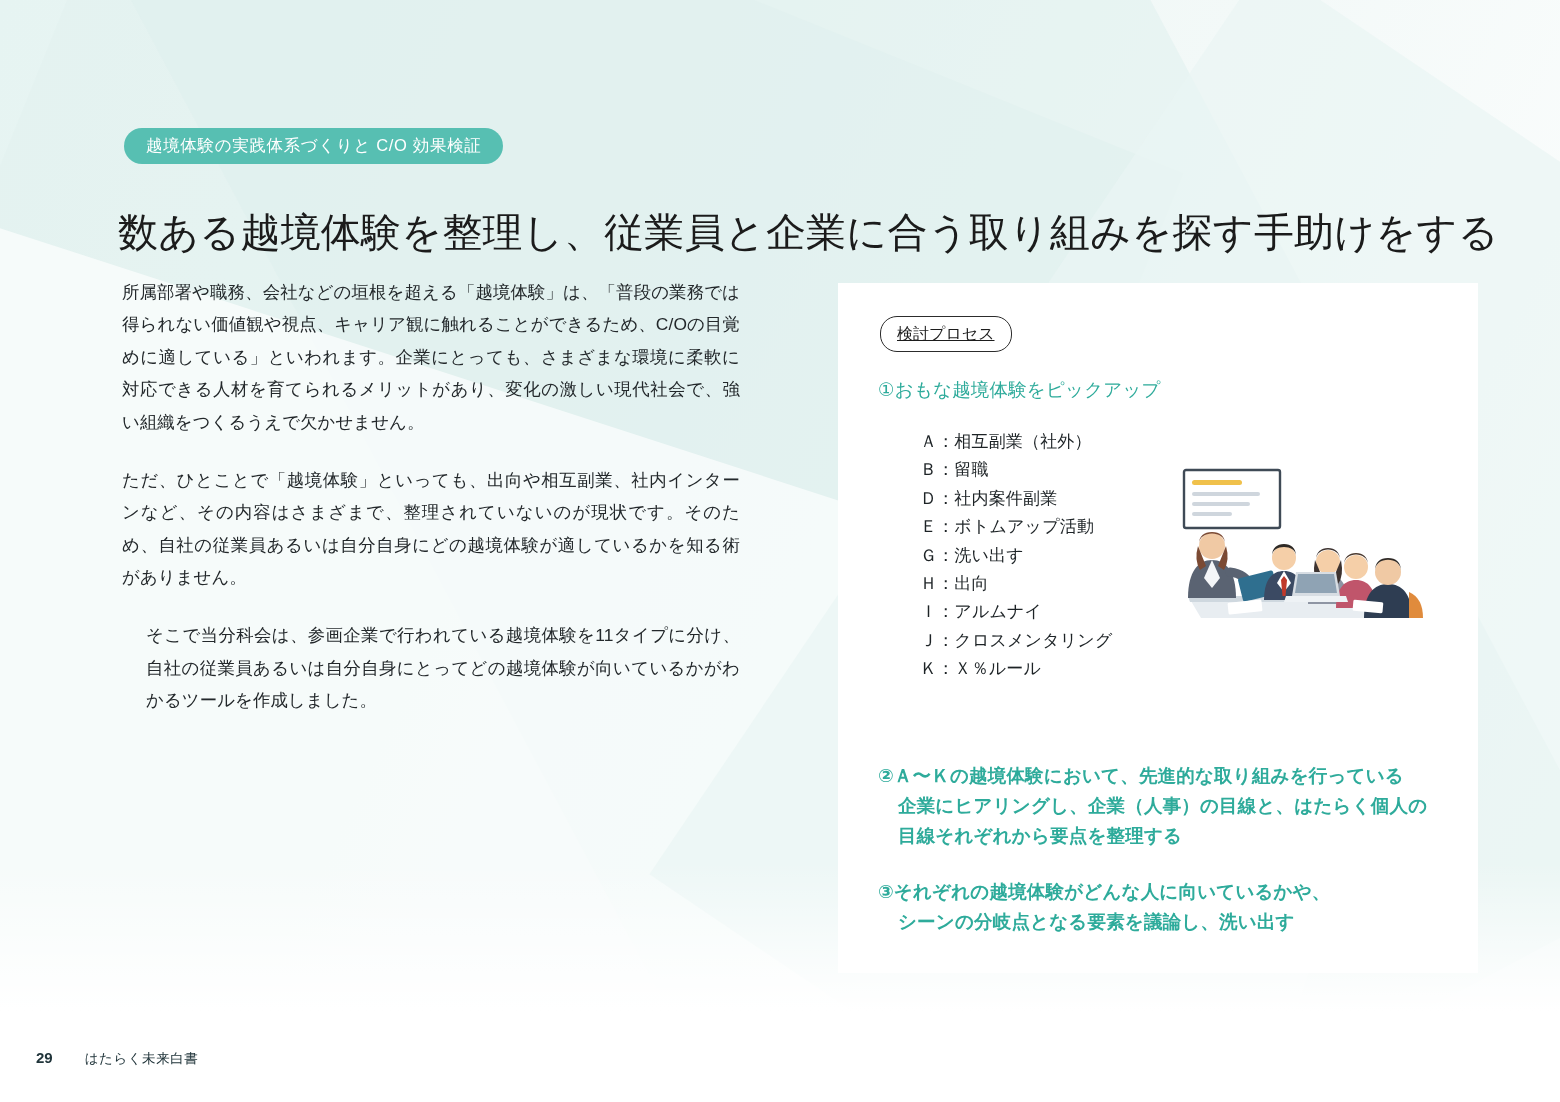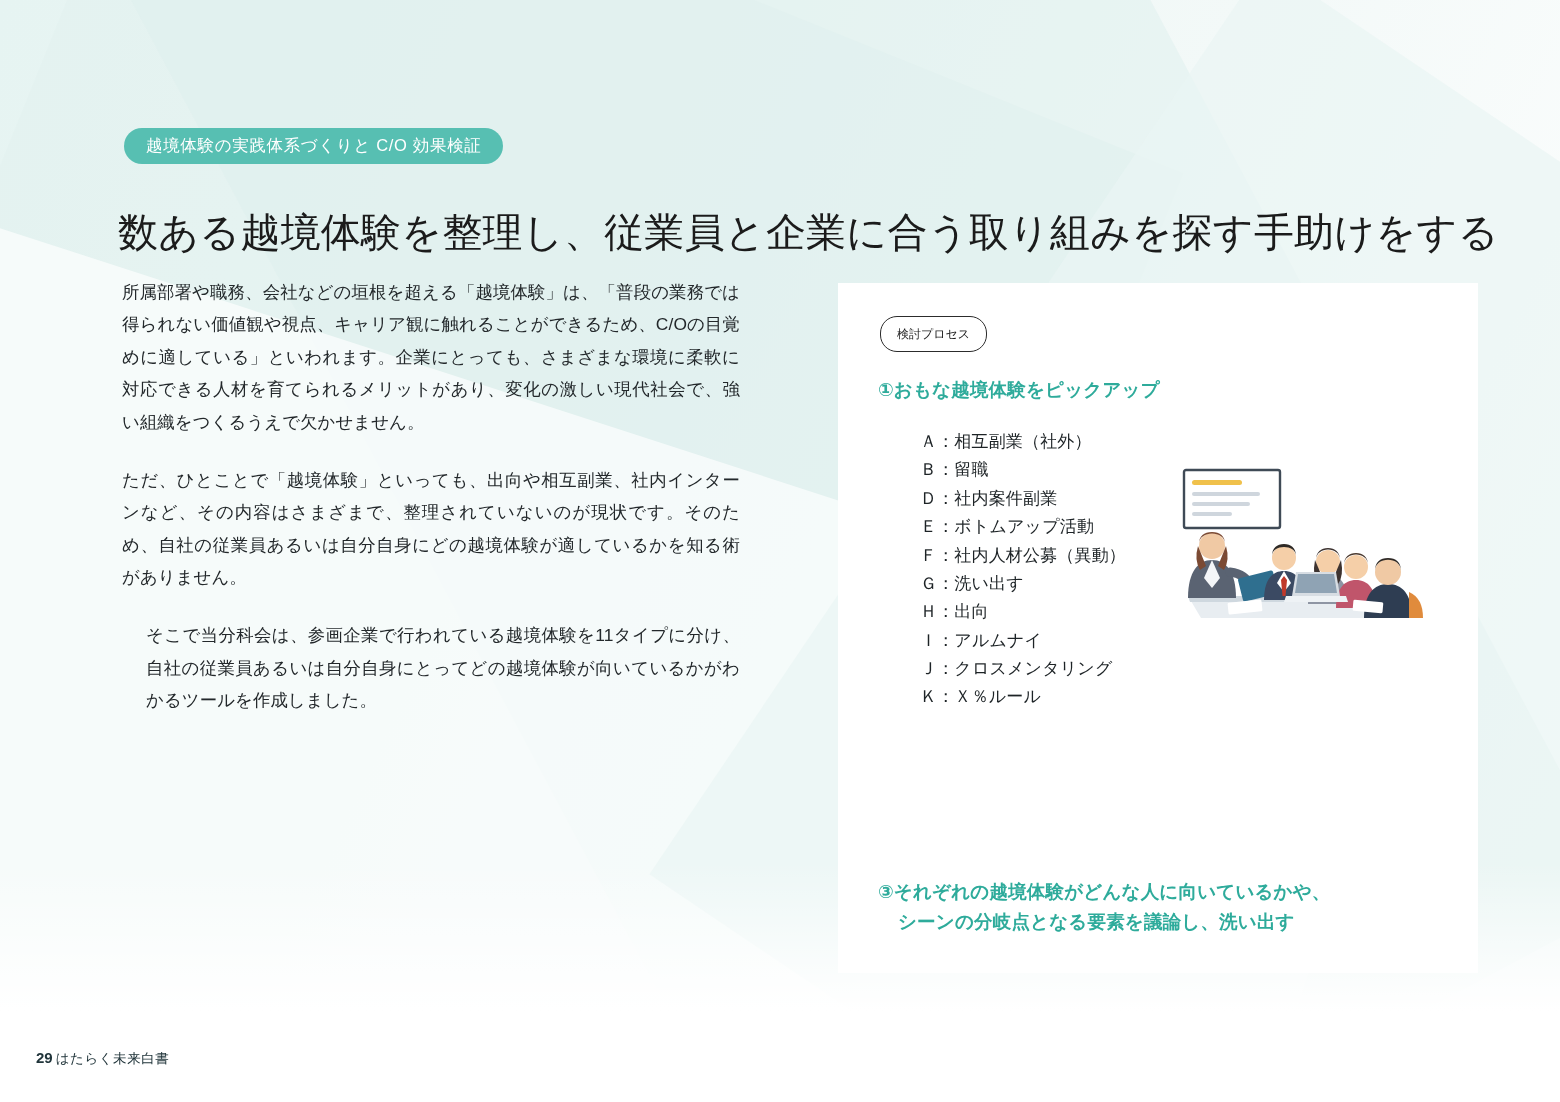--- a/index.html
+++ b/index.html
@@ -138,35 +138,36 @@
   .card-chip {
     position: absolute;
     left: 42px;
     top: 33px;
     height: 34px;
     padding: 0 16px;
     border: 1.4px solid #2c2c2c;
     border-radius: 17px;
     display: flex;
     align-items: center;
-    font-size: 12px;
+    font-size: 16px;
     color: #1d1d1d;
     white-space: nowrap;
+    text-decoration: underline;
   }
 
   .step {
     position: absolute;
     left: 40px;
     width: 566px;
     color: #2eab9b;
     font-size: 18.5px;
     line-height: 1.62;
     letter-spacing: .01em;
   }
-  .step-1 { top: 92px; font-weight: bold; }
+  .step-1 { top: 92px; font-weight: normal; }
   .step-2 { top: 478px; font-weight: bold; }
   .step-3 { top: 594px; font-weight: bold; }
   .step .indent {
     display: block;
     padding-left: 20px;
   }
 
   .type-list {
     position: absolute;
     left: 70px;
@@ -193,21 +194,21 @@
     height: 175px;
   }
 
   
   .footer {
     position: absolute;
     left: 36px;
     bottom: 34px;
     display: flex;
     align-items: baseline;
-    gap: 3px;
+    gap: 32px;
     color: #20343a;
   }
   .footer .pg {
     font-size: 15px;
     font-weight: bold;
   }
   .footer .docname {
     font-size: 13.5px;
     letter-spacing: .04em;
   }
@@ -240,21 +241,20 @@
 
     <div class="card-chip">検討プロセス</div>
 
     <div class="step step-1">①おもな越境体験をピックアップ</div>
 
     <ul class="type-list">
       <li>Ａ：相互副業（社外）</li>
       <li>Ｂ：留職</li>
       <li>Ｄ：社内案件副業</li>
       <li>Ｅ：ボトムアップ活動</li>
-      <li>Ｆ：社内人材公募（異動）</li>
       <li>Ｇ：洗い出す</li>
       <li>Ｈ：出向</li>
       <li>Ｉ：アルムナイ</li>
       <li>Ｊ：クロスメンタリング</li>
       <li>Ｋ：Ｘ％ルール</li>
     </ul>
 
     <div class="illustration">
       <svg viewBox="0 0 255 175" width="255" height="175" aria-hidden="true">
 
@@ -313,20 +313,25 @@
           <path d="M128 104 L168 104 L172 128 L124 128 Z" fill="#d7dde3"></path>
           <path d="M130 106 L166 106 L169 125 L127 125 Z" fill="#8fa3b4"></path>
           <path d="M118 128 L178 128 L180 134 L116 134 Z" fill="#eef2f5"></path>
         </g>
 
         <rect x="60" y="133" width="34" height="12" rx="1.5" fill="#ffffff" transform="rotate(-6 77 139)"></rect>
         <rect x="185" y="133" width="30" height="11" rx="1.5" fill="#ffffff" transform="rotate(5 200 138)"></rect>
       </svg>
     </div>
 
+    <div class="step step-2">
+      <span>②Ａ〜Ｋの越境体験において、先進的な取り組みを行っている</span>
+      <span class="indent">企業にヒアリングし、企業（人事）の目線と、はたらく個人の</span>
+      <span class="indent">目線それぞれから要点を整理する</span>
+    </div>
 
     <div class="step step-3">
       <span>③それぞれの越境体験がどんな人に向いているかや、</span>
       <span class="indent">シーンの分岐点となる要素を議論し、洗い出す</span>
     </div>
 
   </div>
 
   <div class="footer">
     <span class="pg">29</span>

